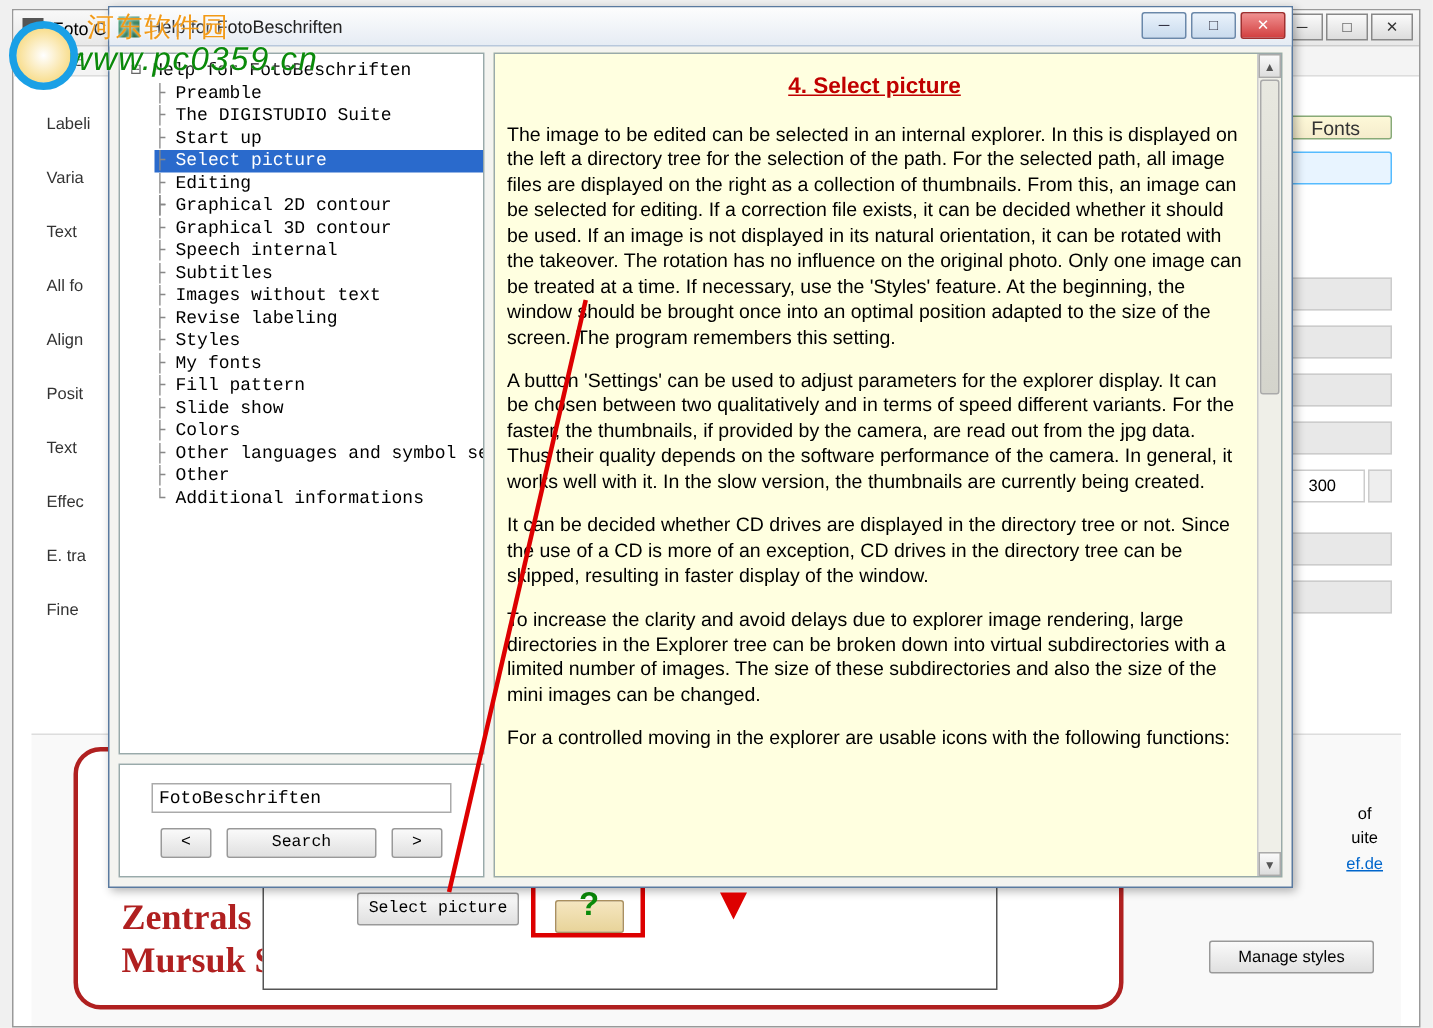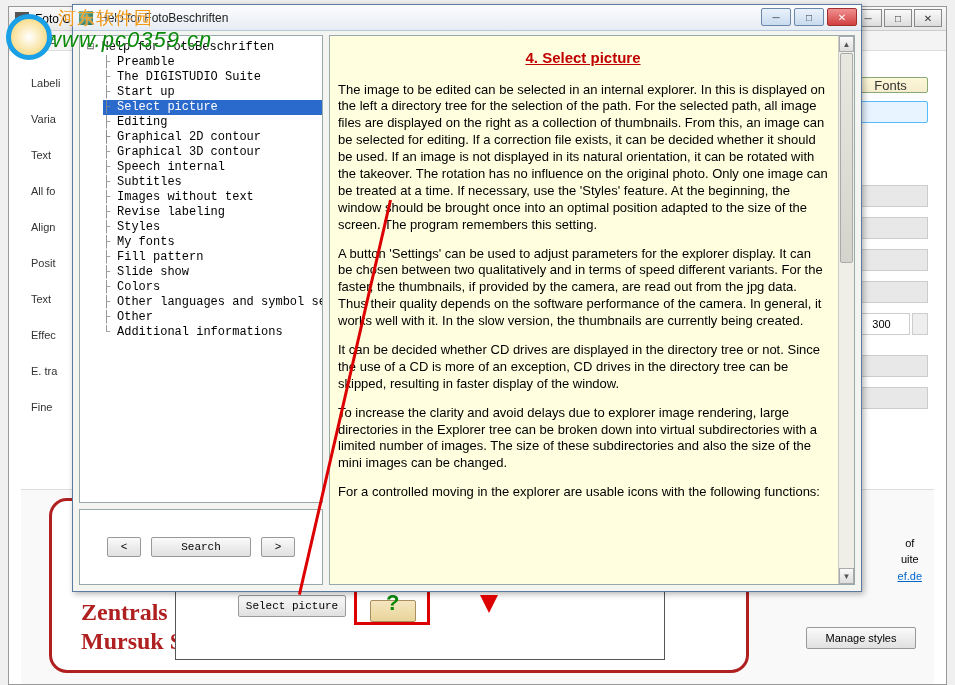--- a/index.html
+++ b/index.html
@@ -343,20 +343,21 @@
               <div class="r"><span class="conn">├ </span><span>Fill pattern</span></div>
               <div class="r"><span class="conn">├ </span><span>Slide show</span></div>
               <div class="r"><span class="conn">├ </span><span>Colors</span></div>
               <div class="r"><span class="conn">├ </span><span>Other languages and symbol sets</span></div>
               <div class="r"><span class="conn">├ </span><span>Other</span></div>
               <div class="r"><span class="conn">└ </span><span>Additional informations</span></div>
             </div>
         </div>
       </div>
       <div class="search-box">
+        <div class="search-input">FotoBeschriften</div>
         <div class="search-row">
           <div class="sbtn small">&lt;</div>
           <div class="sbtn search">Search</div>
           <div class="sbtn small">&gt;</div>
         </div>
       </div>
     </div>
 
     <div class="content-pane">
       <div class="content-scroll">

